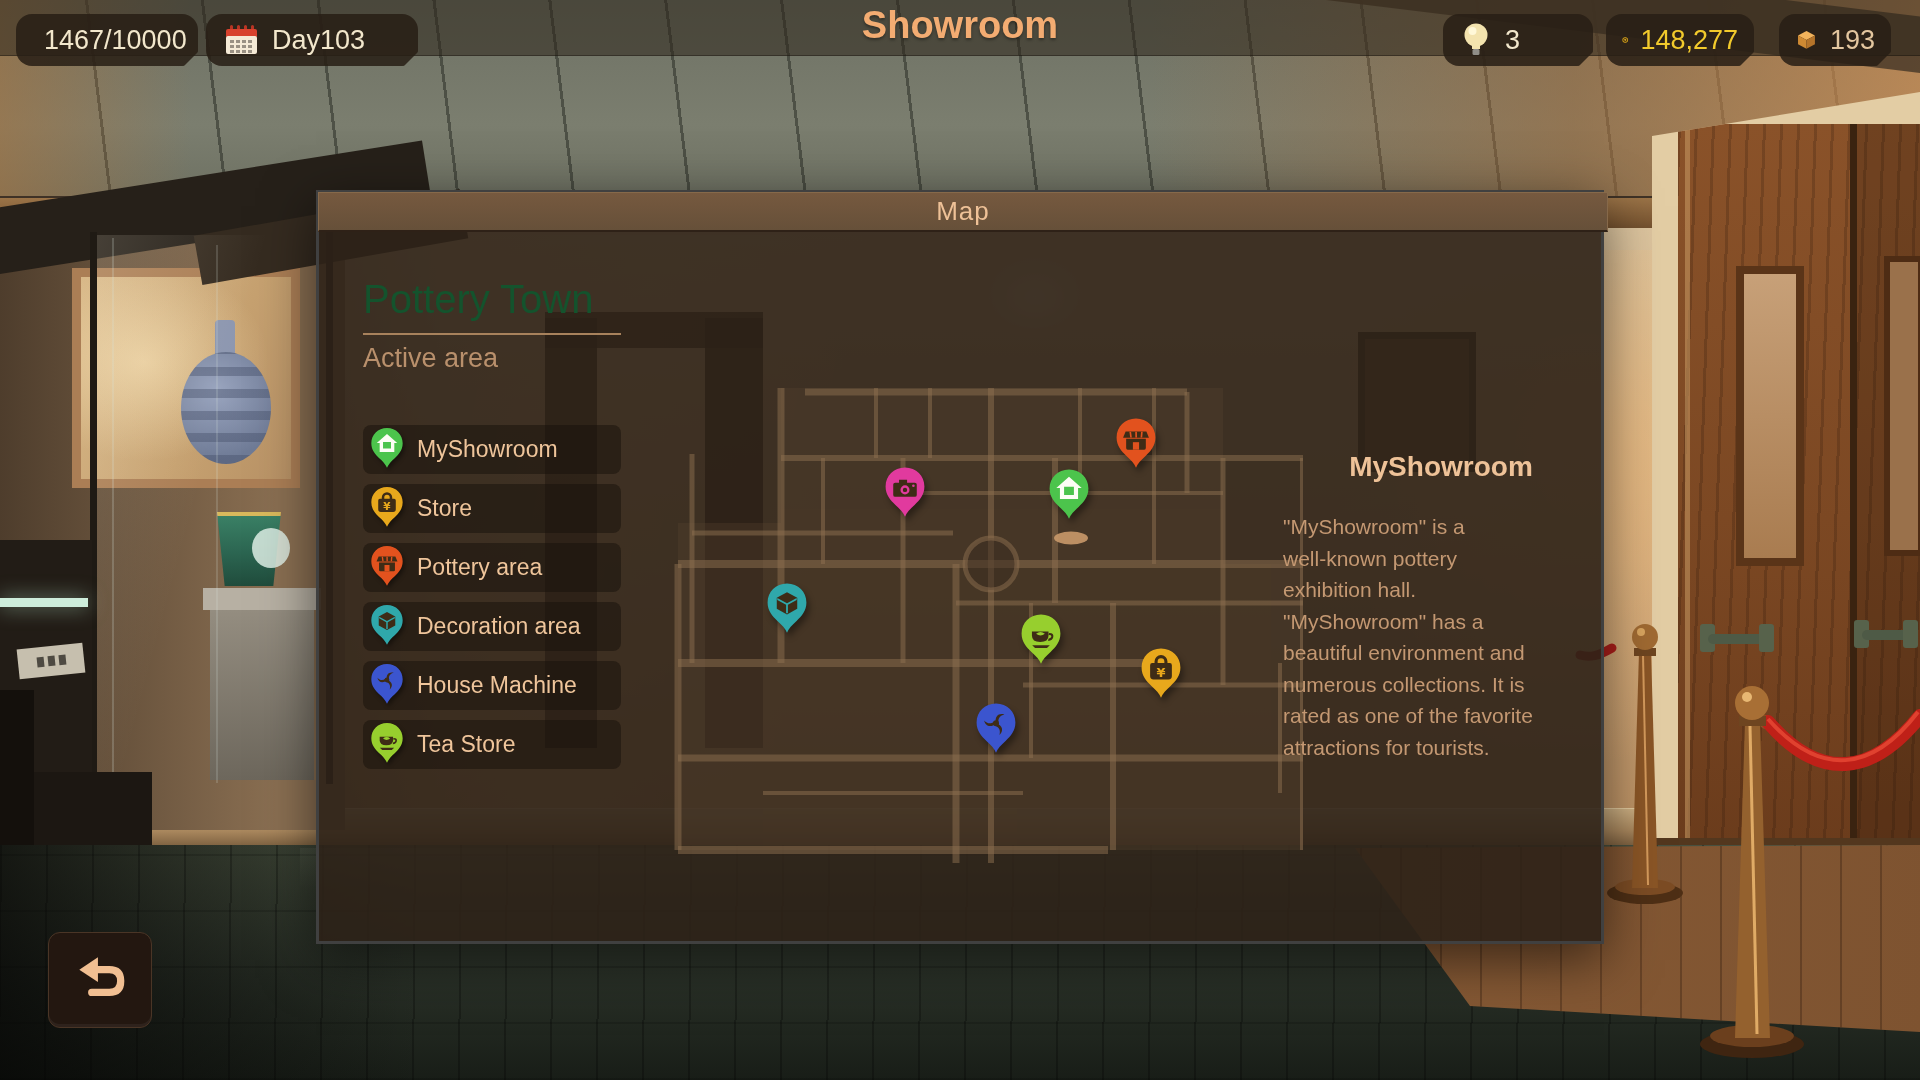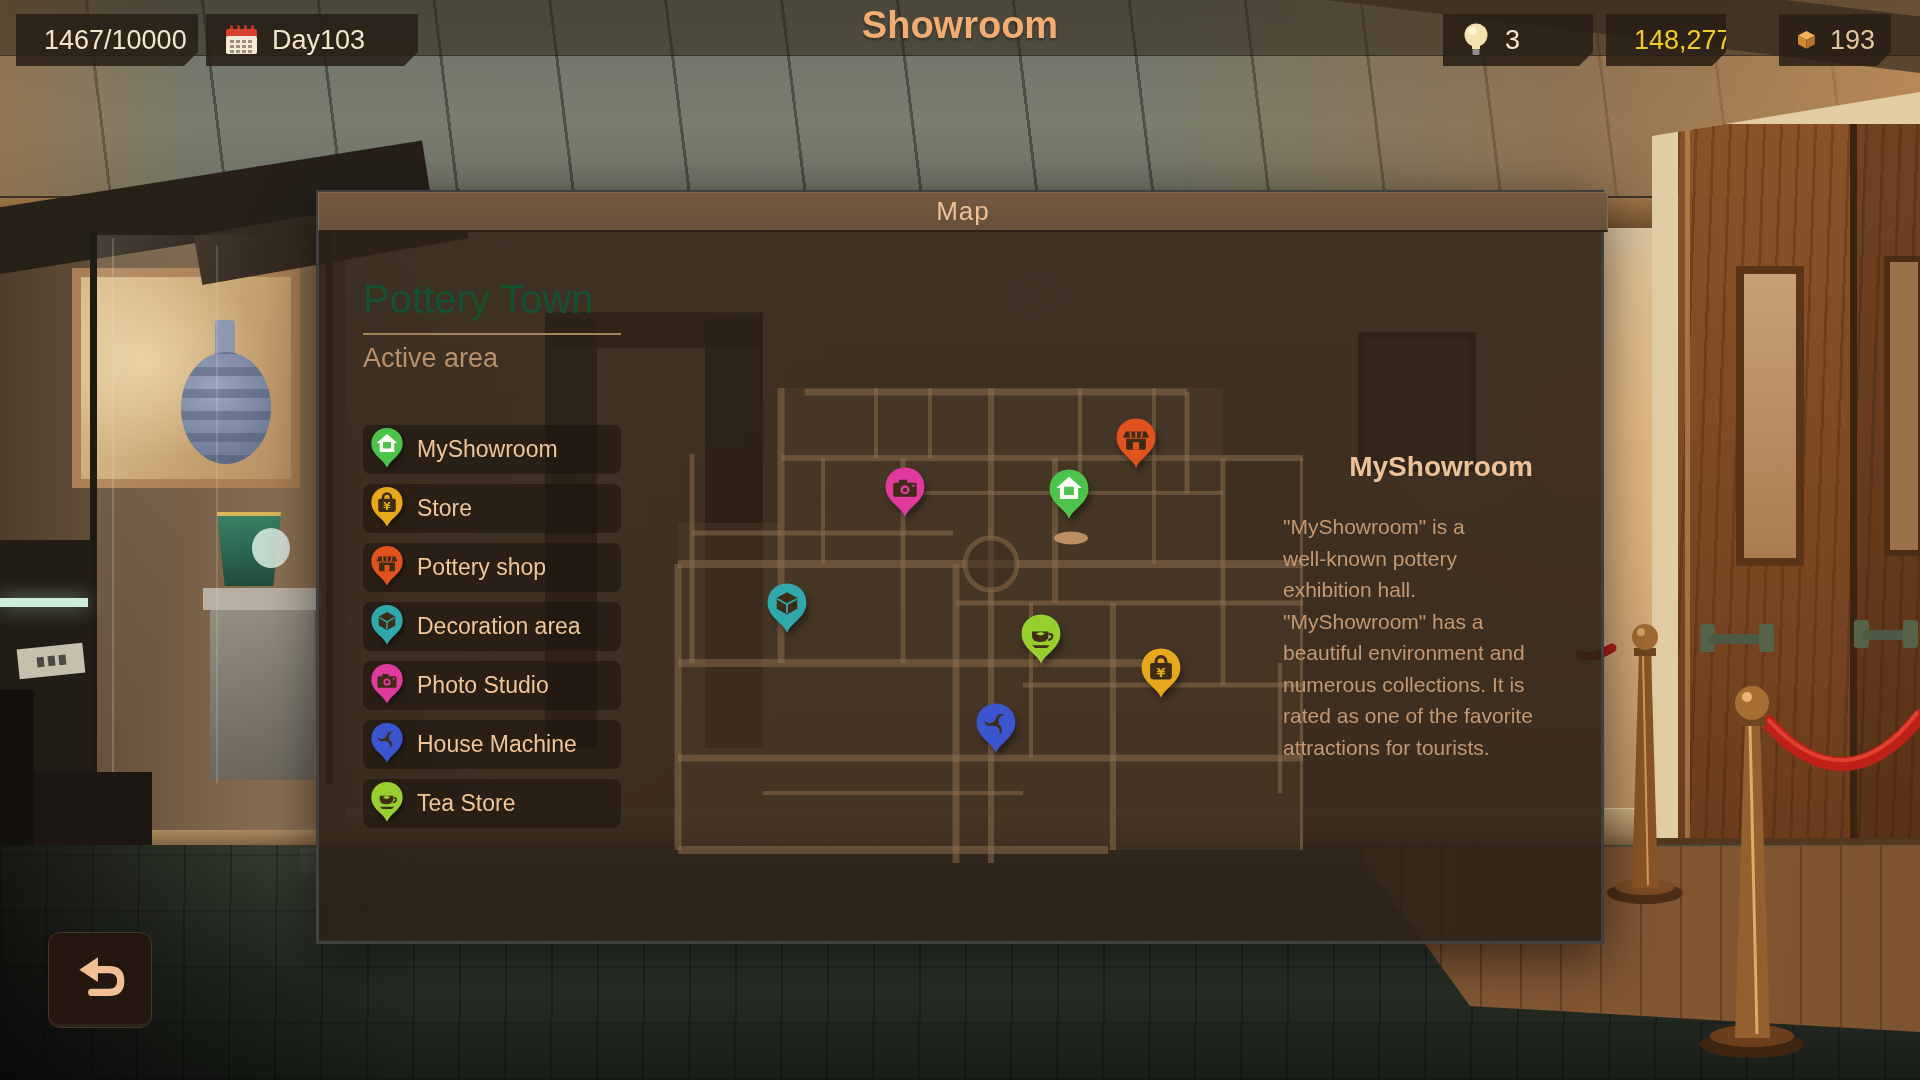--- a/index.html
+++ b/index.html
@@ -118,27 +118,27 @@
     background:
       repeating-linear-gradient(90deg,rgba(60,35,18,.4) 0 2px,rgba(60,35,18,0) 2px 40px),
       linear-gradient(95deg,#9a6a41,#7e5330);}
 
   
   #topbar{position:absolute;left:0;top:0;width:1920px;height:56px;z-index:20;
     background:rgba(46,38,28,.55);border-bottom:1px solid rgba(20,15,10,.4);}
   .bar-title{position:absolute;left:0;top:4px;width:100%;text-align:center;
     font-size:38px;font-weight:bold;color:#f3ac72;text-shadow:0 2px 3px rgba(0,0,0,.35);}
   .pill{position:absolute;top:14px;height:52px;background:rgba(40,30,21,.86);
-    border-radius:0;display:flex;align-items:center;padding:0 16px;gap:12px;
+    border-radius:16px;display:flex;align-items:center;padding:0 16px;gap:12px;
     clip-path:polygon(0 0,100% 0,100% calc(100% - 14px),calc(100% - 14px) 100%,0 100%);}
   .pill .val{font-size:27px;color:#f2e7cc;}
   #pill-level{left:16px;width:182px;}
   #pill-day{left:206px;width:212px;}
   #pill-bulb{left:1443px;width:150px;}
-  #pill-money{left:1606px;width:120px;}
+  #pill-money{left:1606px;width:148px;}
   #pill-clay{left:1779px;width:112px;}
   #pill-money .val{color:#f2ca2c;}
   #pill-clay .val{color:#e3c69f;}
 
   
   #modal{position:absolute;left:316px;top:190px;width:1288px;height:754px;z-index:10;
     background:rgba(44,33,23,.9);border:3px solid #404040;
     box-shadow:0 16px 50px rgba(0,0,0,.55);}
   #modal-titlebar{position:absolute;left:-1px;top:-1px;width:1290px;height:40px;
     background:linear-gradient(180deg,#76593f,#665039);border:1px solid #86694a;border-bottom:2px solid #2e2117;
@@ -405,33 +405,27 @@
       <div class="legend-row">
         <svg class="pin" width="36" height="46" viewBox="0 0 34 44" color="#e8a81c">
             <use href="#pin-bag"></use>
           </svg>
         <span class="legend-label">Store</span>
       </div>
       <div class="legend-row">
         <svg class="pin" width="36" height="46" viewBox="0 0 34 44" color="#e2521e">
             <use href="#pin-store"></use>
           </svg>
-        <span class="legend-label">Pottery shop</span>
+        <span class="legend-label">Pottery area</span>
       </div>
       <div class="legend-row">
         <svg class="pin" width="36" height="46" viewBox="0 0 34 44" color="#2fa8ab">
             <use href="#pin-cube"></use>
           </svg>
         <span class="legend-label">Decoration area</span>
-      </div>
-      <div class="legend-row">
-        <svg class="pin" width="36" height="46" viewBox="0 0 34 44" color="#e13a9e">
-            <use href="#pin-camera"></use>
-          </svg>
-        <span class="legend-label">Photo Studio</span>
       </div>
       <div class="legend-row">
         <svg class="pin" width="36" height="46" viewBox="0 0 34 44" color="#3b55cf">
             <use href="#pin-vortex"></use>
           </svg>
         <span class="legend-label">House Machine</span>
       </div>
       <div class="legend-row">
         <svg class="pin" width="36" height="46" viewBox="0 0 34 44" color="#97cf2e">
             <use href="#pin-teacup"></use>

